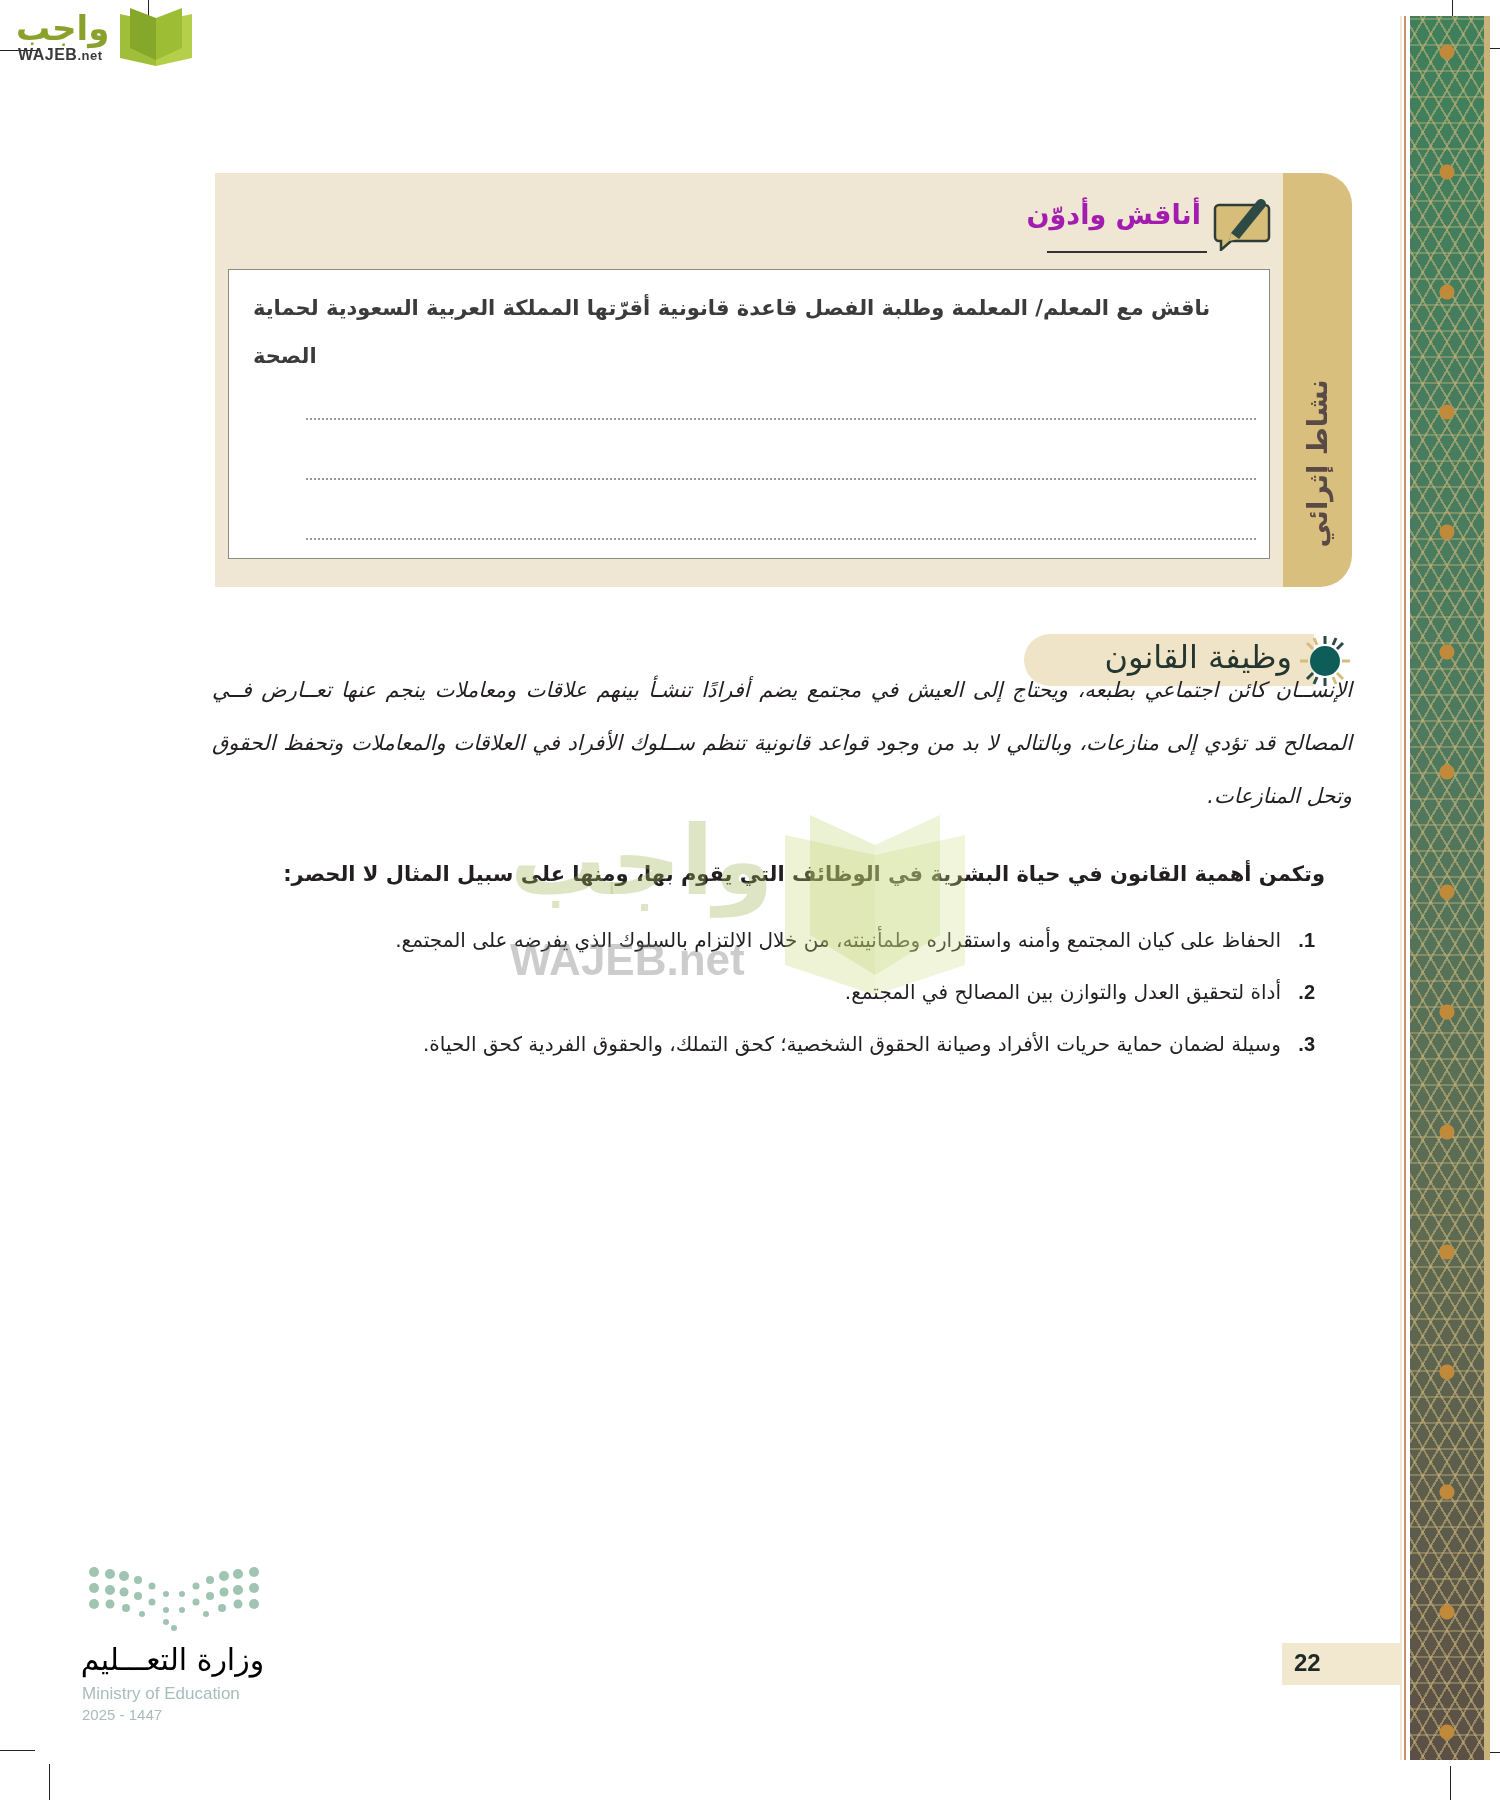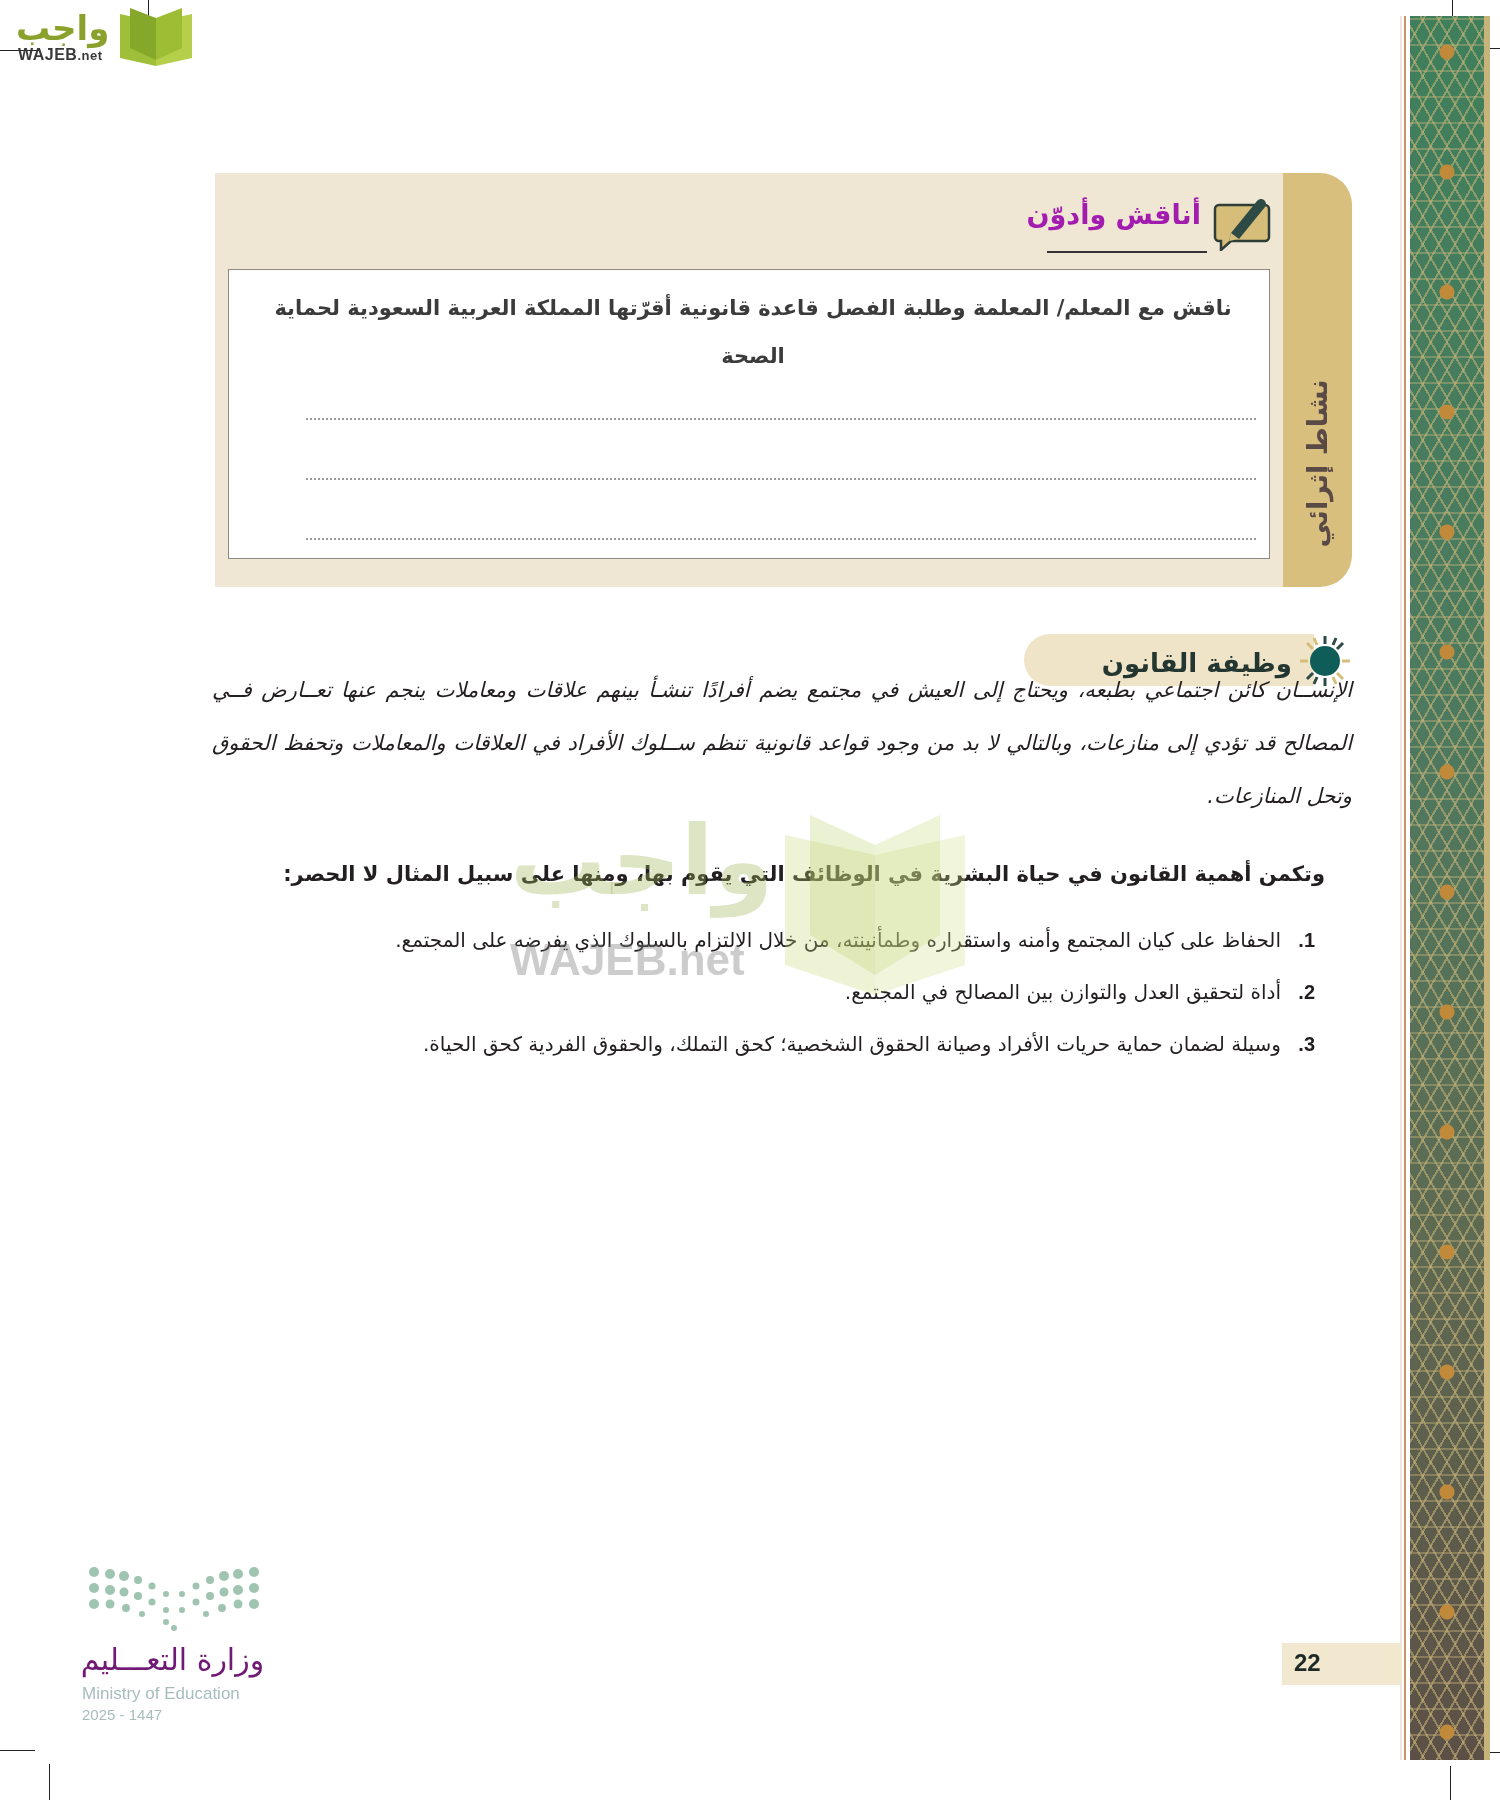--- a/index.html
+++ b/index.html
@@ -36,46 +36,46 @@
   .activity .body-bg { position: absolute; left: 0; top: 0; width: 1070px; height: 414px; background: #f0e6d4; }
   .activity .tab { position: absolute; left: 1068px; top: 0; width: 69px; height: 414px; background: #d9bf7e; border-radius: 0 32px 32px 0; }
   .activity .tab-label { position: absolute; left: 1082px; top: 285px; width: 40px; transform-origin: center; transform: translate(-120px, -10px) rotate(-90deg); width: 280px; text-align: center; font-size: 27px; font-weight: bold; color: #5a4a45; direction: rtl; }
 
   .act-title-wrap { position: absolute; left: 810px; top: 12px; width: 250px; height: 70px; }
   .act-title { position: absolute; right: 74px; top: 14px; font-size: 27px; font-weight: bold; color: #a21caf; direction: rtl; white-space: nowrap; }
   .act-title-underline { position: absolute; right: 68px; top: 66px; width: 160px; height: 2px; background: #333; }
   .act-icon { position: absolute; right: 2px; top: 8px; width: 60px; height: 58px; }
 
   .write-box { position: absolute; left: 13px; top: 96px; width: 1042px; height: 290px; background: #ffffff; border: 1.5px solid #8e8a82; }
-  .question { position: absolute; right: 16px; top: 14px; width: 1000px; direction: rtl; text-align: center; font-size: 21px; font-weight: bold; line-height: 48px; color: #3b3b3b; }
+  .question { position: absolute; right: 16px; top: 14px; width: 1000px; direction: rtl; text-align: left; font-size: 21px; font-weight: bold; line-height: 48px; color: #3b3b3b; }
   .dots { position: absolute; left: 77px; width: 950px; height: 2px; border-bottom: 2px dotted #9a9a9a; }
 
   
   .sec-head { position: absolute; left: 1024px; top: 634px; width: 328px; height: 52px; }
   .sec-head .pill { position: absolute; left: 0; top: 0; width: 290px; height: 52px; background: #efe4c8; border-radius: 26px 0 0 26px; }
-  .sec-head .title { position: absolute; right: 60px; top: 14px; font-size: 26px; font-weight: bold; color: #243630; direction: rtl; white-space: nowrap; }
+  .sec-head .title { position: absolute; right: 60px; top: 4px; font-size: 32px; font-weight: normal; color: #243630; direction: rtl; white-space: nowrap; }
   .sec-head .star { position: absolute; right: 0; top: 0; width: 54px; height: 54px; }
 
   
   .para { position: absolute; left: 212px; width: 1140px; direction: rtl; text-align: justify; text-align-last: right; font-size: 21px; line-height: 53px; color: #231f20; }
   .para-intro { position: absolute; right: 175px; top: 862px; width: 1100px; direction: rtl; text-align: right; font-size: 21px; color: #231f20; white-space: nowrap; font-weight: bold; }
   .list { position: absolute; right: 185px; top: 914px; width: 1050px; direction: rtl; list-style: none; }
   .list li { position: relative; font-size: 20px; line-height: 52px; color: #231f20; padding-right: 34px; white-space: nowrap; }
   .list li .num { position: absolute; right: 0; top: 0; font-weight: bold; font-family: "Liberation Sans", sans-serif; }
 
   
   .wm-center { position: absolute; left: 500px; top: 815px; width: 480px; height: 180px; pointer-events: none; }
   .wm-center .ar { position: absolute; left: 10px; top: -10px; font-size: 96px; font-weight: bold; color: rgba(160,180,90,0.35); direction: rtl; }
   .wm-center .en { position: absolute; left: 10px; top: 120px; font-size: 44px; font-weight: bold; color: rgba(120,120,120,0.38); font-family: "Liberation Sans", sans-serif; }
   .wm-center .book { position: absolute; left: 275px; top: 0; }
 
   
   .ministry { position: absolute; left: 80px; top: 1560px; width: 200px; height: 170px; }
   .ministry .dots-logo { position: absolute; left: 4px; top: 4px; }
-  .ministry .ar { position: absolute; left: 0; top: 82px; width: 185px; text-align: center; font-size: 30px; color: #701a75; direction: rtl; }
+  .ministry .ar { position: absolute; left: 0; top: 82px; width: 185px; text-align: center; font-size: 30px; color: #000000; direction: rtl; }
   .ministry .en { position: absolute; left: 2px; top: 124px; font-size: 17px; color: #a8bcbc; font-family: "Liberation Sans", sans-serif; }
   .ministry .yr { position: absolute; left: 2px; top: 146px; font-size: 15px; color: #a8bcbc; font-family: "Liberation Sans", sans-serif; }
 
   
   .page-num { position: absolute; left: 1282px; top: 1643px; width: 120px; height: 42px; background: #f2e8cf; }
   .page-num span { position: absolute; left: 12px; top: 6px; font-size: 24px; font-weight: bold; color: #1f2a26; font-family: "Liberation Sans", sans-serif; }
 </style>
 </head>
 <body>
 

